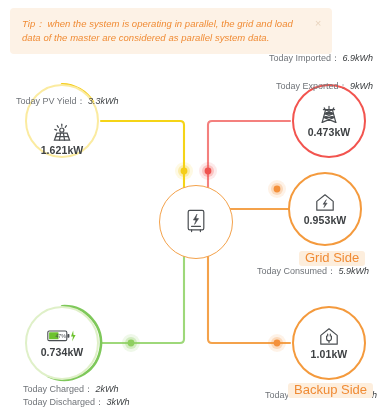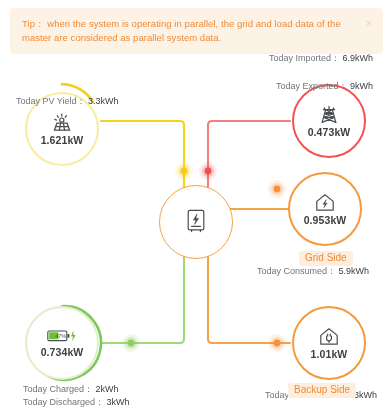--- a/index.html
+++ b/index.html
@@ -15,25 +15,26 @@
     font-family: "Liberation Sans", sans-serif;
     color: #666a70;
     -webkit-font-smoothing: antialiased;
   }
 
   
   #tip-banner {
     position: absolute;
     left: 10px;
     top: 8px;
-    width: 373px;
+    width: 322px;
     box-sizing: border-box;
     background: #fdf2e6;
     border-radius: 4px;
     padding: 9px 22px 9px 12px;
+    font-style: italic;
   }
   #tip-text {
     font-size: 9.5px;
     line-height: 14px;
     color: #f08b34;
     margin: 0;
     letter-spacing: 0.05px;
   }
   #tip-close {
     position: absolute;
@@ -77,24 +78,25 @@
   .node .node-value {
     font-size: 10.5px;
     font-weight: bold;
     color: #3d4043;
     letter-spacing: 0.1px;
   }
 
   
   #node-pv {
     left: 25px;
-    top: 92px;
+    top: 84px;
     width: 74px;
     height: 74px;
     border: 2.5px solid #fbeba0;
+    justify-content: flex-end;
   }
   
   #node-grid {
     left: 292px;
     top: 84px;
     width: 74px;
     height: 74px;
     border: 2.5px solid #f2544f;
   }
   
@@ -132,36 +134,36 @@
 
   
   .stat-line {
     position: absolute;
     font-size: 9px;
     line-height: 13px;
     color: #707479;
     white-space: nowrap;
   }
   .stat-line .stat-label { color: #707479; }
-  .stat-line .stat-value { color: #3d4043; }
+  .stat-line .stat-value { color: #3d4043; font-style: italic; }
 
   #stat-imported  { right: 18px; top: 52px; text-align: right; }
   #stat-exported  { right: 18px; top: 80px; text-align: center; }
   #stat-pvyield   { left: 16px;  top: 63px; margin-top: 32px; }
   #stat-gridside-consumed   { right: 22px; top: 265px; text-align: left; }
   #stat-backupside-consumed { right: 14px; top: 389px; text-align: right; }
   #stat-charged    { left: 23px; top: 383px; }
   #stat-discharged { left: 23px; top: 396px; }
 
   
   .side-badge {
     position: absolute;
     background: #fdeedd;
     color: #f08b34;
-    font-size: 10px;
+    font-size: 13px;
     line-height: 12px;
     padding: 1px 6px 2px 6px;
     border-radius: 3px;
     white-space: nowrap;
   }
   #badge-gridside   { left: 299px; top: 251px; }
   #badge-backupside { left: 288px; top: 383px; }
 
   
   .icon-dark { fill: none; stroke: #4a4e52; stroke-width: 1.2; }

